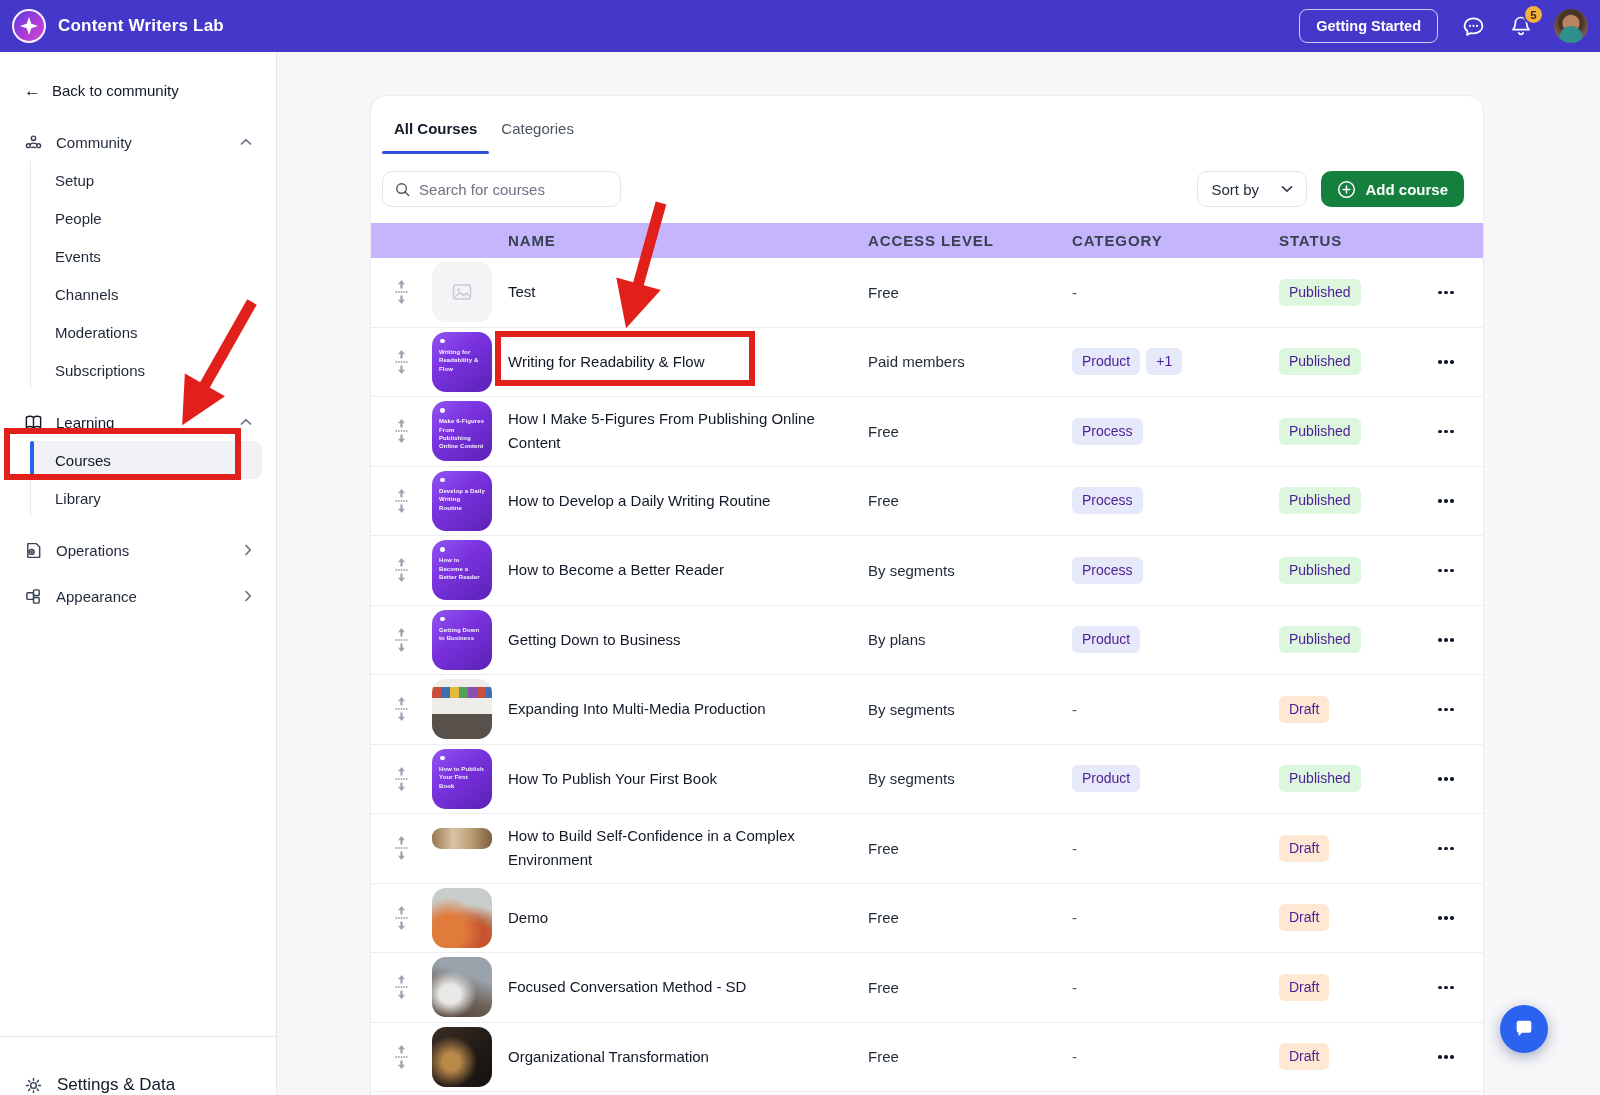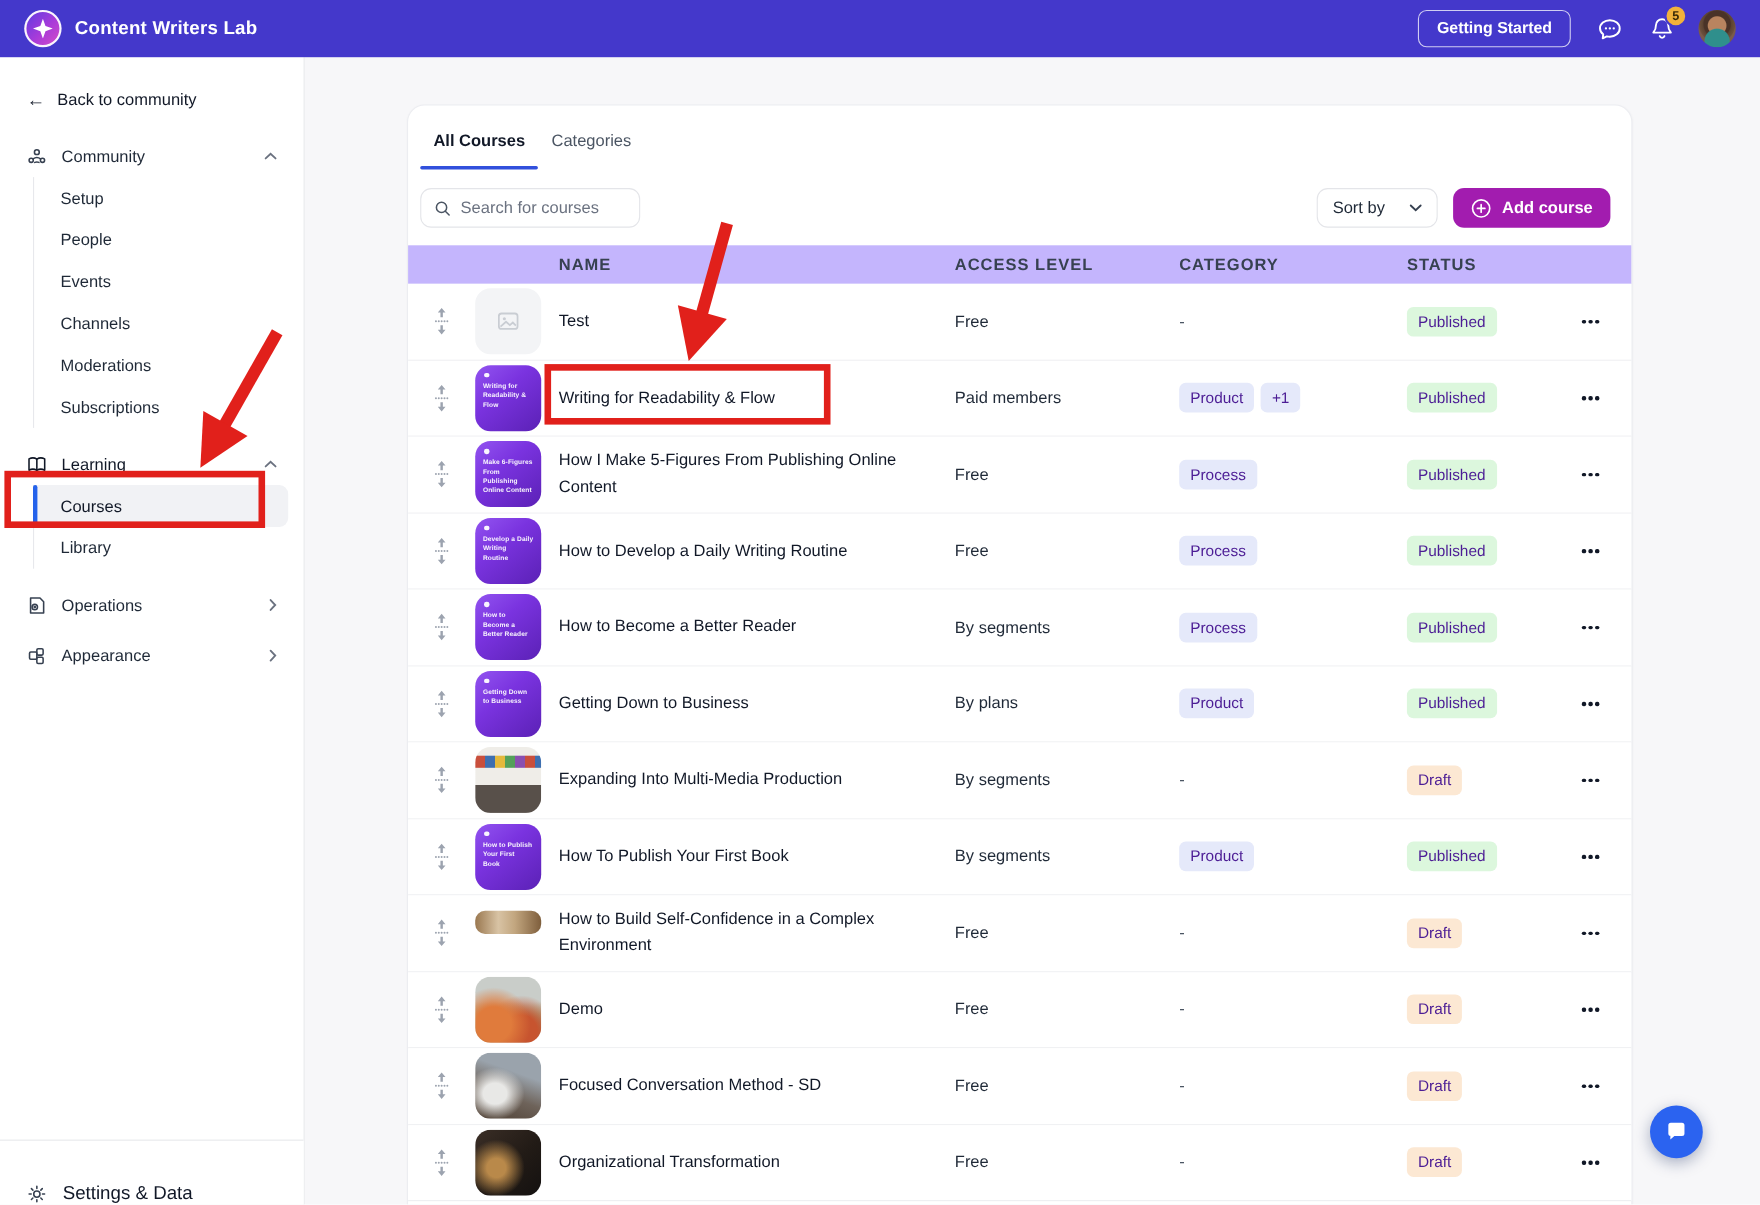--- a/index.html
+++ b/index.html
@@ -1,20 +1,20 @@
 <!DOCTYPE html>
 <html><head>
 <meta charset="utf-8">
 <style>
   *{box-sizing:border-box;margin:0;padding:0}
   html,body{width:1600px;height:1095px}
   body{position:relative;overflow:hidden;background:#F7F7F9;font-family:"Liberation Sans",sans-serif;color:#1F2937}
 
   
-  .topbar{position:absolute;top:0;left:0;right:0;height:52px;background:#4438CB;display:flex;align-items:center;padding:0 22px;z-index:5}
+  .topbar{position:absolute;top:0;left:0;right:0;height:52px;background:#4438CB;display:flex;align-items:center;padding:0 12px;z-index:5}
   .logo{width:34px;height:34px;border-radius:50%;border:2.5px solid rgba(255,255,255,.95);background:linear-gradient(135deg,#6D3BE0 10%,#A93BD9 55%,#D44BC8 100%);display:flex;align-items:center;justify-content:center;flex:0 0 auto}
   .brand{color:#fff;font-weight:700;font-size:17px;margin-left:12px;letter-spacing:.2px}
   .topbar .spacer{flex:1}
   .gs-btn{height:34px;padding:0 16px;border:1px solid rgba(255,255,255,.75);border-radius:8px;background:transparent;color:#fff;font-size:14.5px;font-weight:600;display:flex;align-items:center;cursor:pointer}
   .top-icon{width:26px;height:26px;margin-left:22px;position:relative;display:flex;align-items:center;justify-content:center;cursor:pointer}
   .notif-badge{position:absolute;top:-9px;right:-10px;min-width:21px;height:21px;border-radius:50%;background:#F2B23C;border:2px solid #4438CB;color:#3A2A07;font-size:11.5px;font-weight:700;display:flex;align-items:center;justify-content:center}
   .avatar{width:34px;height:34px;border-radius:50%;margin-left:20px;cursor:pointer;background:
     radial-gradient(circle at 50% 84%, #2F8F8C 0 11px, transparent 12px),
     radial-gradient(circle at 50% 42%, #B9845F 0 8px, transparent 9px),
     radial-gradient(circle at 50% 38%, #4A3328 0 12px, #5C4332 13px, #6B4F3C 16px, #7A5B4A 17px);
@@ -36,26 +36,26 @@
   .settings-row{position:absolute;left:0;right:0;bottom:0;height:59px;border-top:1px solid #E7E8EC;display:flex;align-items:flex-end;padding:0 24px;gap:14px;font-size:17px;color:#111827;cursor:pointer;background:#fff}
 
   
   .main{position:absolute;top:52px;left:278px;right:0;bottom:0;background:#F7F7F9;overflow:hidden}
   .card{position:absolute;left:92px;top:43px;width:1114px;height:1400px;background:#fff;border:1px solid #ECEDF1;border-radius:16px;box-shadow:0 1px 2px rgba(16,24,40,.04)}
   .tabs{display:flex;margin:24px 0 0 11px}
   .tab{position:relative;padding:0 12px 16px;font-size:15px;color:#4B5563;cursor:pointer;line-height:18px}
   .tab.active{color:#111827;font-weight:700}
   .tab.active::after{content:"";position:absolute;left:0;right:0;bottom:0;height:3px;border-radius:3px;background:#3150DC}
   .controls{display:flex;align-items:center;margin:17px 19px 0 11px}
-  .search-box{width:200px;height:36px;border:1px solid #E4E5E9;border-radius:10px;display:flex;align-items:center;padding:0 12px;gap:9px;background:#fff}
+  .search-box{width:239px;height:36px;border:1px solid #E4E5E9;border-radius:10px;display:flex;align-items:center;padding:0 12px;gap:9px;background:#fff}
   .search-box input{border:none;outline:none;font-size:15px;color:#111827;width:100%;font-family:"Liberation Sans",sans-serif}
   .search-box input::placeholder{color:#6B7280}
   .controls .spacer{flex:1}
   .sort-btn{width:110px;height:36px;border:1px solid #E4E5E9;border-radius:10px;background:#fff;display:flex;align-items:center;justify-content:space-between;padding:0 13px;font-size:15px;color:#1F2937;cursor:pointer}
-  .add-btn{height:36px;margin-left:14px;padding:16px 16px;border:none;border-radius:10px;background:#a21caf;color:#fff;font-size:15px;font-weight:700;display:flex;align-items:center;gap:9px;cursor:pointer}
+  .add-btn{height:36px;margin-left:14px;padding:16px 16px;border:none;border-radius:10px;background:#15803d;color:#fff;font-size:15px;font-weight:700;display:flex;align-items:center;gap:9px;cursor:pointer}
 
   
   .thead,.trow{display:grid;grid-template-columns:61px 76px 360px 204px 207px 130px auto;align-items:center}
   .thead{margin-top:16px;height:35px;background:#c4b5fd;font-size:15px;font-weight:700;letter-spacing:.06em;color:#374151;text-transform:uppercase}
   .trow{height:69.5px;border-bottom:1px solid #EDEEF1;background:#fff}
   .c-drag{display:flex;justify-content:center;cursor:grab}
   .c-name{font-size:15px;color:#111827;line-height:24px;padding-right:24px}
   .c-access{font-size:15px;color:#1F2937}
   .c-cat{display:flex;gap:6px;align-items:center}
   .dash{color:#4B5563;font-size:15px}

